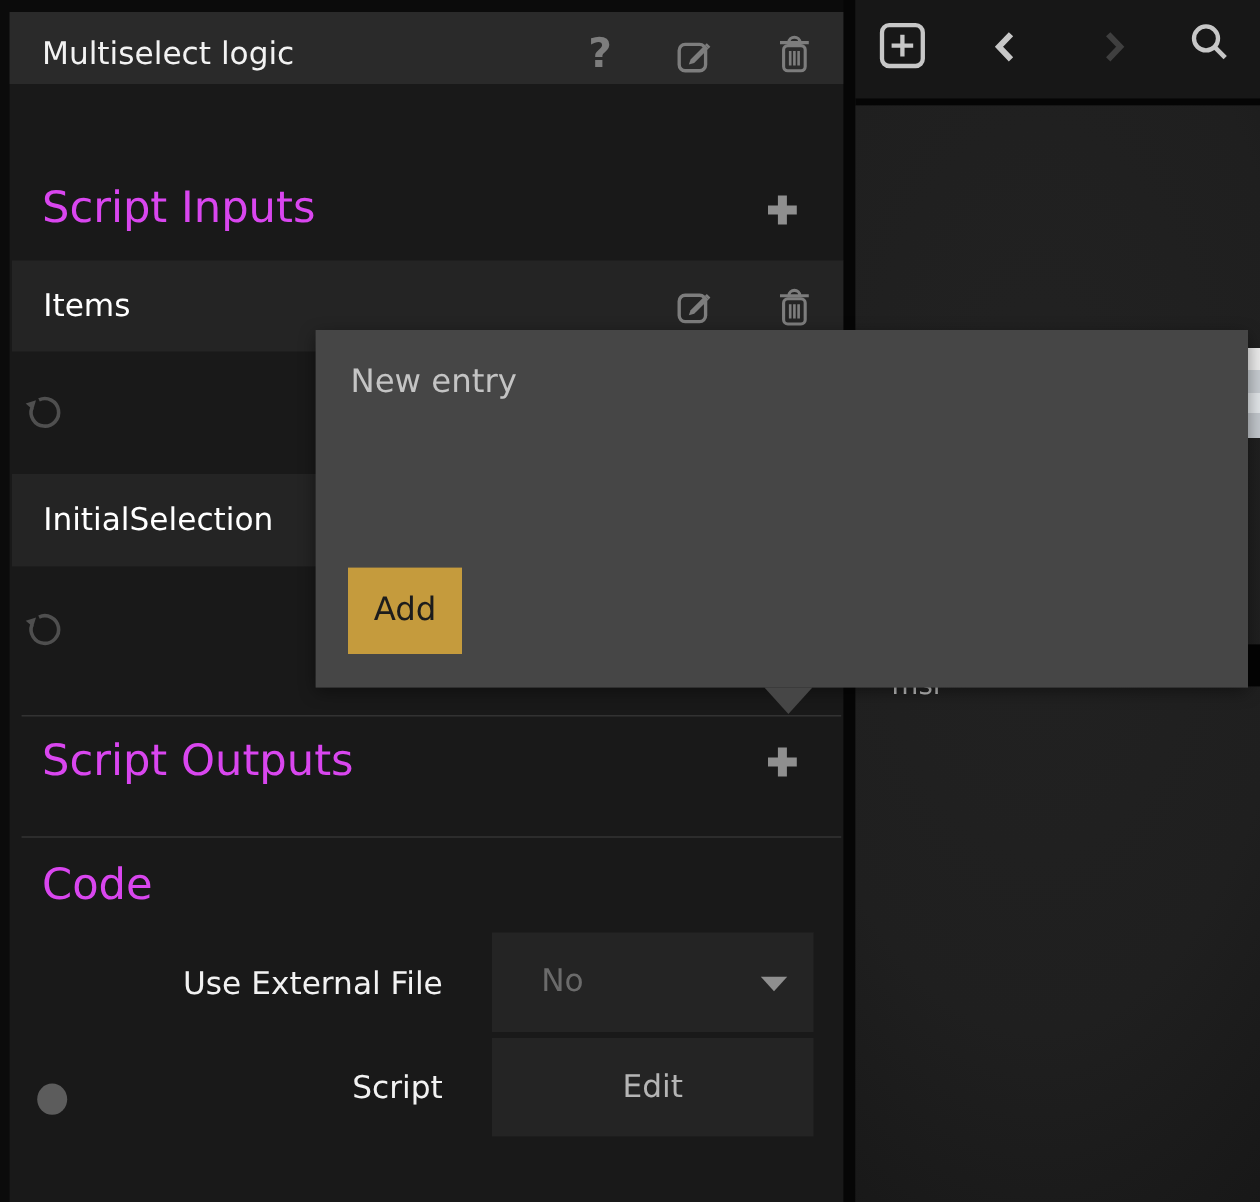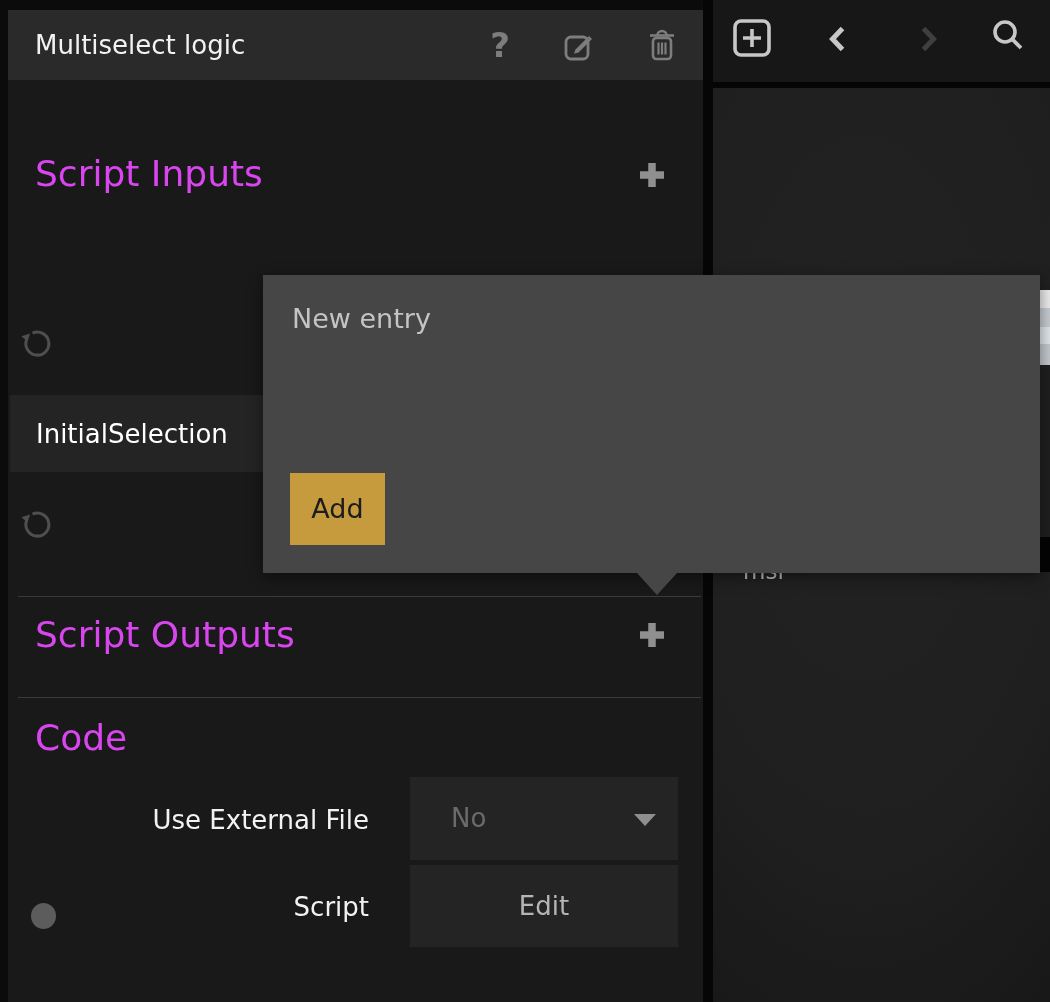--- a/index.html
+++ b/index.html
@@ -3,21 +3,21 @@
 <meta charset="utf-8">
 <style>
   html,body{margin:0;padding:0;background:#0b0b0b;}
   *{box-sizing:border-box;}
   body{font-family:"DejaVu Sans","Liberation Sans",sans-serif;}
   #stage{position:relative;width:1050px;height:1002px;background:#0b0b0b;overflow:hidden;}
   .abs{position:absolute;}
 
   
   #left-panel{left:8px;top:10px;width:695px;height:992px;background:#191919;}
-  .titlebar{left:0;top:0;width:695px;height:70px;background:#2a2a2a;padding-left:36px;}
+  .titlebar{left:0;top:0;width:695px;height:60px;background:#2a2a2a;padding-left:36px;}
   .titlebar .title{left:27px;top:0;height:70px;line-height:70px;font-size:26px;color:#f2f2f2;}
   .icon{color:#7d7d7d;}
   .help-q{left:477px;top:13px;width:30px;height:44px;line-height:44px;font-size:34px;font-weight:bold;color:#7d7d7d;text-align:center;cursor:pointer;}
   .sec-label{font-size:36px;color:#d946ef;height:36px;line-height:36px;}
   .plus{width:28px;height:28px;color:#8f8f8f;cursor:pointer;}
   .row{left:2px;width:693px;background:#242424;}
   .row .row-label{left:26px;top:0;height:100%;font-size:26px;color:#ffffff;display:flex;align-items:center;}
   .reset{width:36px;height:36px;color:#4f4f4f;cursor:pointer;}
   .divider{left:10px;width:683px;height:1px;background:#3a3a3a;}
 
@@ -84,20 +84,38 @@
       </div>
     </div>
 
     <div class="abs sec-label" style="left:27px;top:146px;">Script Inputs</div>
     <div class="abs plus" style="left:630px;top:151px;">
       <svg width="28" height="28" viewBox="0 0 28 28" stroke="currentColor">
         <path d="M14 2 V26 M2 14 H26" stroke-width="7.5"></path>
       </svg>
     </div>
 
+    <div class="abs row" style="top:207px;height:76px;">
+      <div class="abs row-label">Items</div>
+      <div class="abs icon" style="left:551px;top:20px;">
+        <svg width="36" height="36" viewBox="0 0 36 36" fill="none" stroke="currentColor">
+          <rect x="5" y="9" width="22" height="22" rx="5" stroke-width="2.8"></rect>
+          <path d="M14.5 21.5 L26.5 9.5 L29.5 12.5 L17.5 24.5 L13 25.8 Z" fill="currentColor" stroke="none"></path>
+          <path d="M26.5 9.5 L28 8 L31 11 L29.5 12.5" fill="currentColor" stroke="none"></path>
+        </svg>
+      </div>
+      <div class="abs icon" style="left:637px;top:21px;">
+        <svg width="30" height="36" viewBox="0 0 30 36" fill="none" stroke="currentColor">
+          <path d="M3 8.5 H27" stroke-width="2.6"></path>
+          <path d="M10.5 8 a4.5 4 0 0 1 9 0" stroke-width="2.6"></path>
+          <rect x="6" y="11" width="18" height="21" rx="3.5" stroke-width="2.6"></rect>
+          <path d="M11.5 15.5 V27.5 M15 15.5 V27.5 M18.5 15.5 V27.5" stroke-width="2.2"></path>
+        </svg>
+      </div>
+    </div>
 
     <div class="abs reset" style="left:10px;top:316px;">
       <svg width="36" height="36" viewBox="0 0 36 36" fill="none" stroke="currentColor">
         <path d="M8.6 13.6 A11.5 11.5 0 1 0 14.5 7.2" stroke-width="3"></path>
         <path d="M9.6 15.6 L3.4 10.2 L12 7.6 Z" fill="currentColor" stroke="none"></path>
       </svg>
     </div>
 
     <div class="abs row" style="top:385px;height:77px;">
       <div class="abs row-label">InitialSelection</div>

